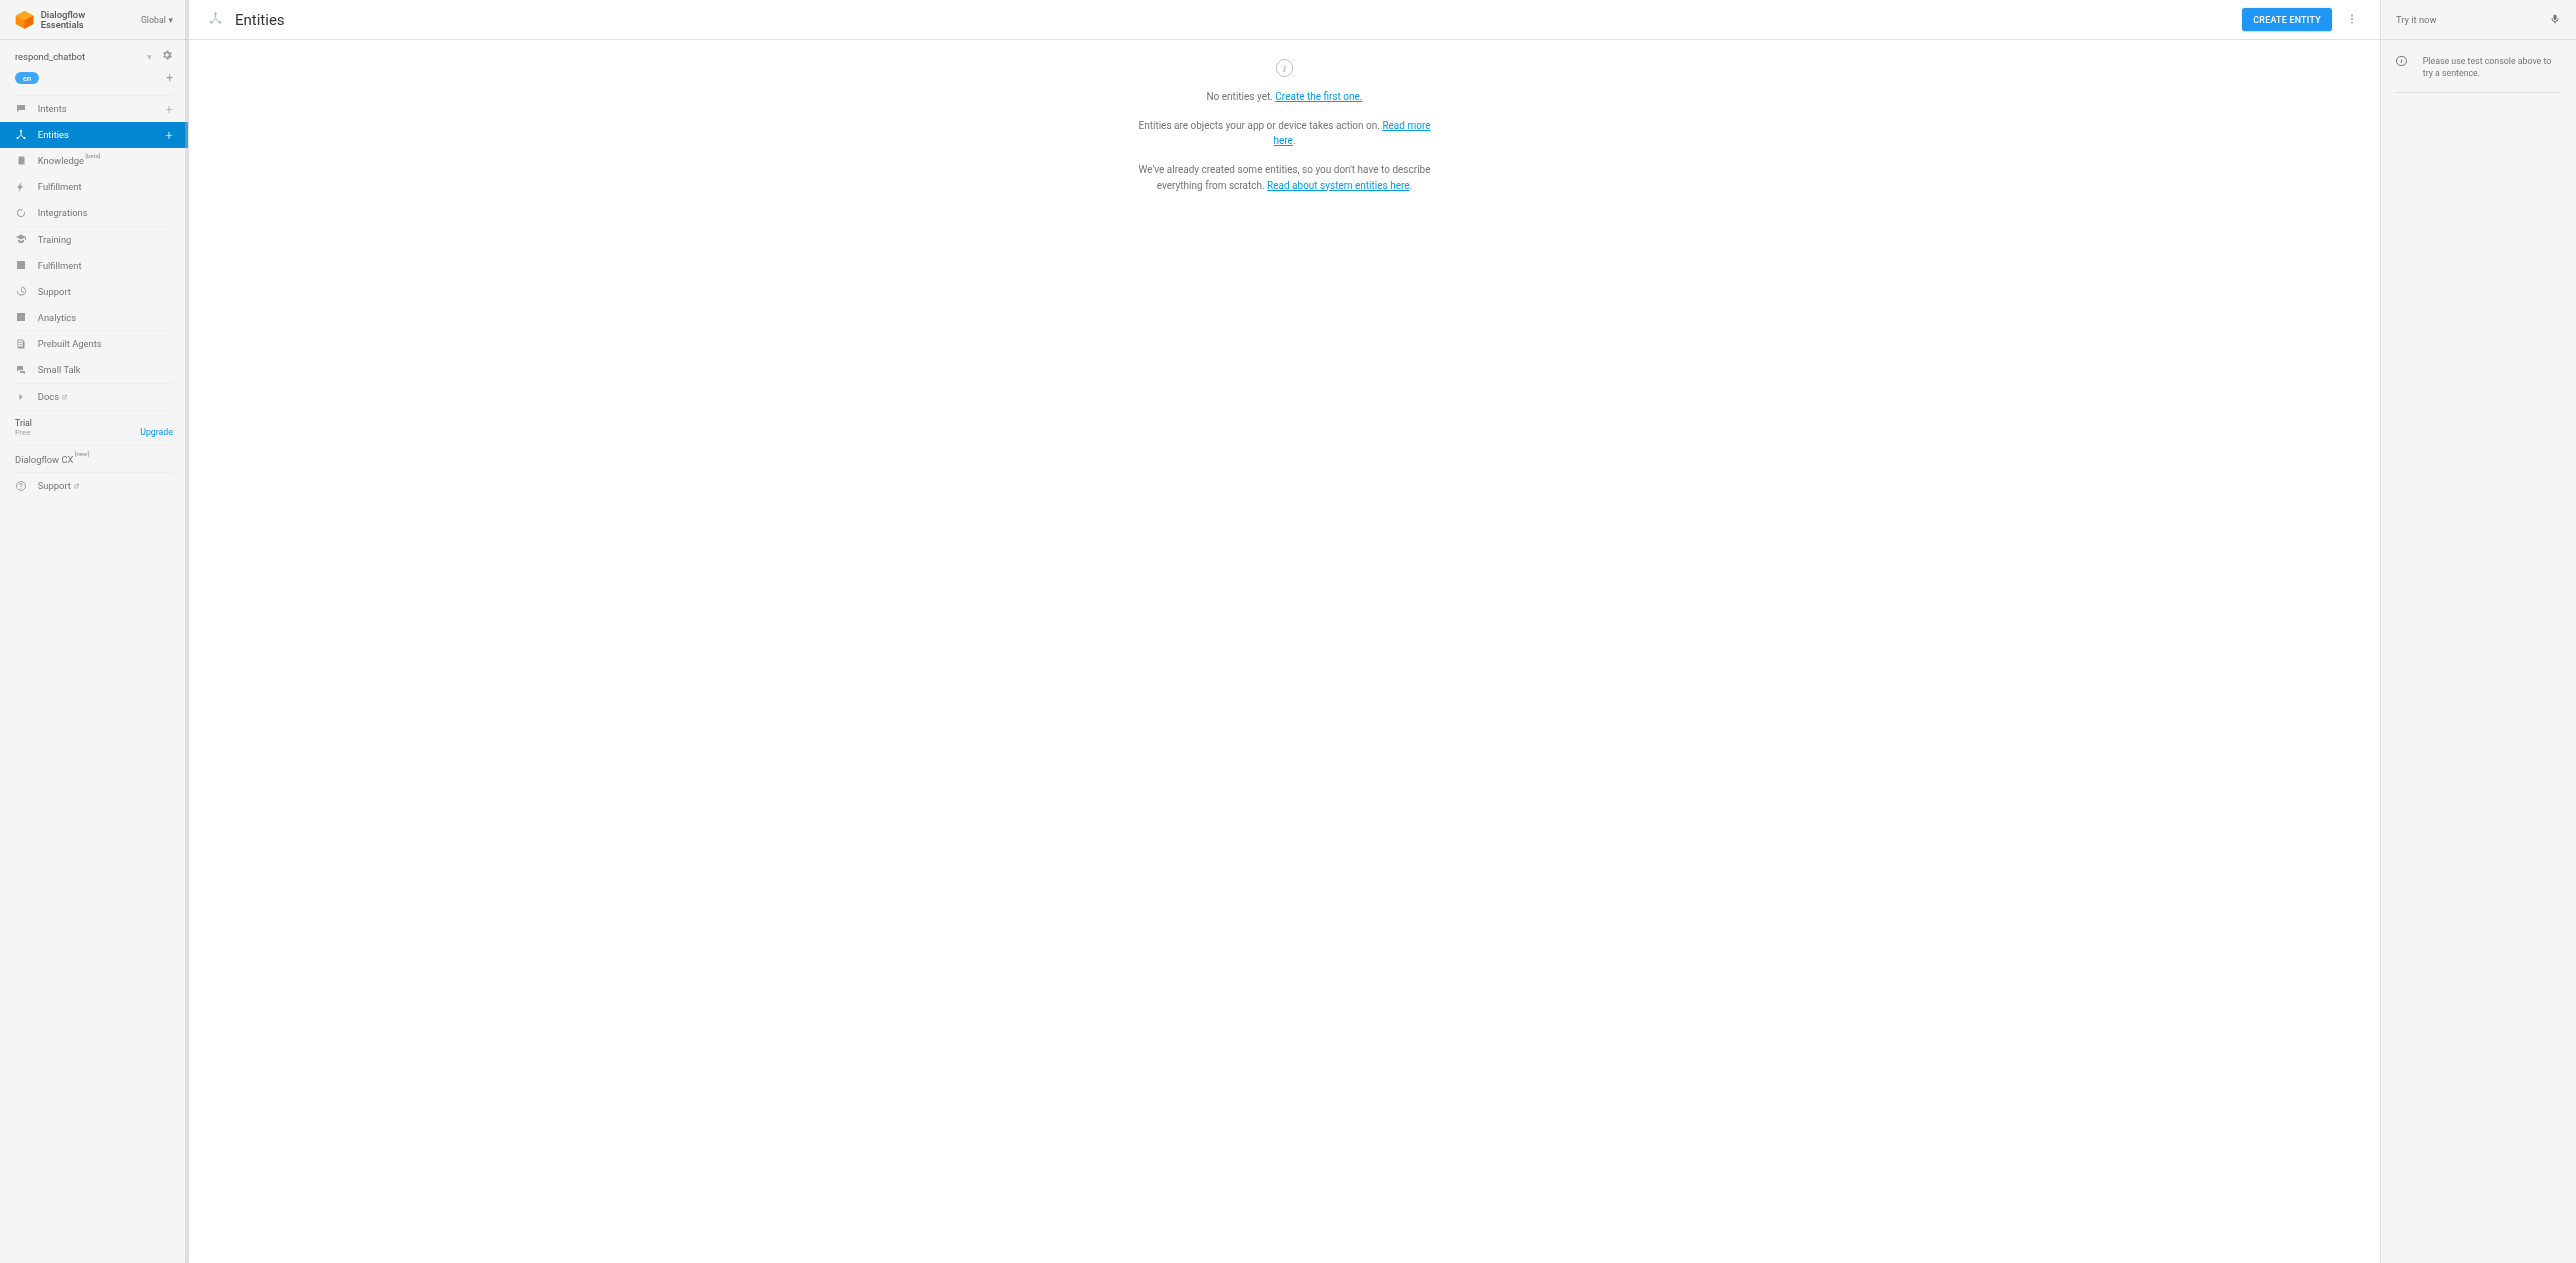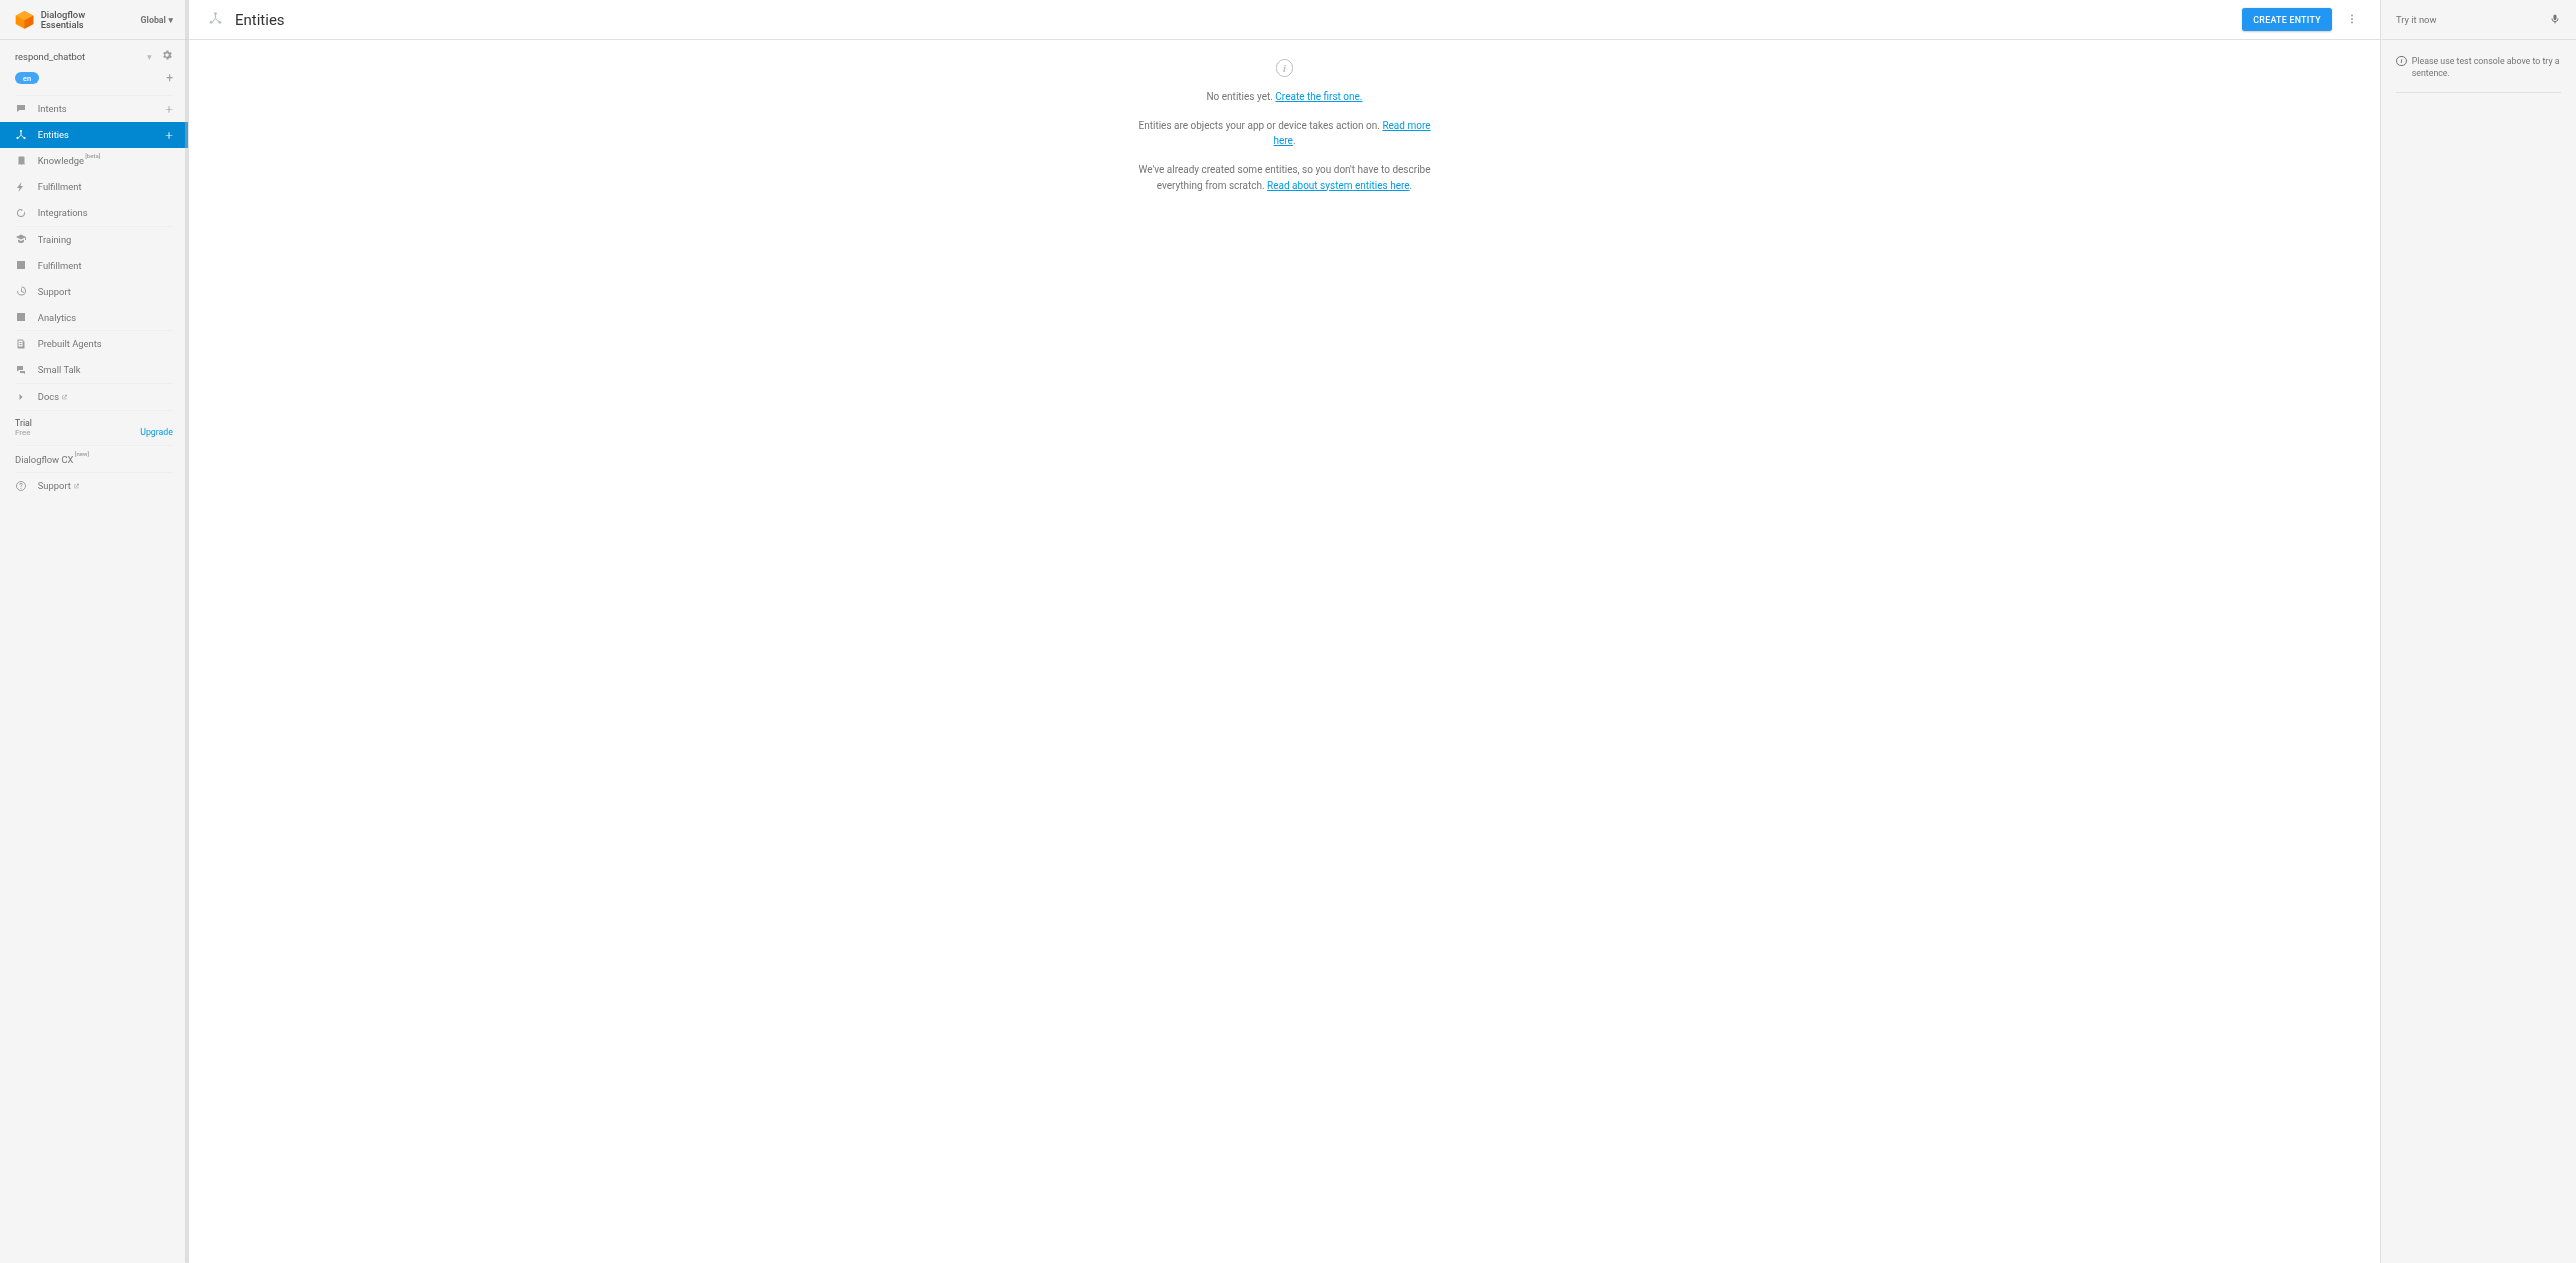--- a/index.html
+++ b/index.html
@@ -52,21 +52,21 @@
   }
   .brand-logo{
     width:19px;height:19px;flex-shrink:0;
   }
   .brand-text{
     display:flex;flex-direction:column;justify-content:center;
     line-height:1.05;color:var(--text-dark);font-weight:500;
   }
   .region-select{
     margin-left:auto;display:flex;align-items:center;gap:2.7px;
-    color:var(--text);font-size:8.8px;cursor:pointer;font-weight:bold;
+    color:var(--text);font-size:8.8px;cursor:pointer;
   }
   .agent-row{
     display:flex;align-items:center;
     padding:9.4px 15px 5.4px 15px;
     color:var(--text-dark);font-size:9.4px;
   }
   .agent-row .spacer{flex:1;}
   .agent-row .caret{color:#bdbdbd;margin-right:9.4px;}
   .agent-row .gear{color:#9e9e9e;}
   .lang-row{
@@ -151,21 +151,21 @@
   }
   .try-placeholder{color:#9e9e9e;font-size:9.4px;flex:1;}
   .mic-icon{color:#757575;}
   .right-panel{
     grid-column:3;grid-row:2;
     background:var(--bg);
     border-left:0.7px solid var(--border);
     padding:15px;
   }
   .console-hint{
-    display:flex;gap:5px;align-items:flex-start;
+    display:flex;gap:16px;align-items:flex-start;
     color:var(--text);font-size:8.8px;line-height:1.4;
     padding-bottom:12px;border-bottom:0.7px solid var(--border);
   }
   .odot{
     width:10.8px;height:10.8px;border:1px solid #757575;border-radius:50%;
     display:flex;align-items:center;justify-content:center;flex-shrink:0;margin-top:0.7px;
     font-family:Georgia,serif;font-style:italic;font-size:6.7px;font-weight:bold;color:#757575;
   }
   .odot::after{content:"i";}
 

